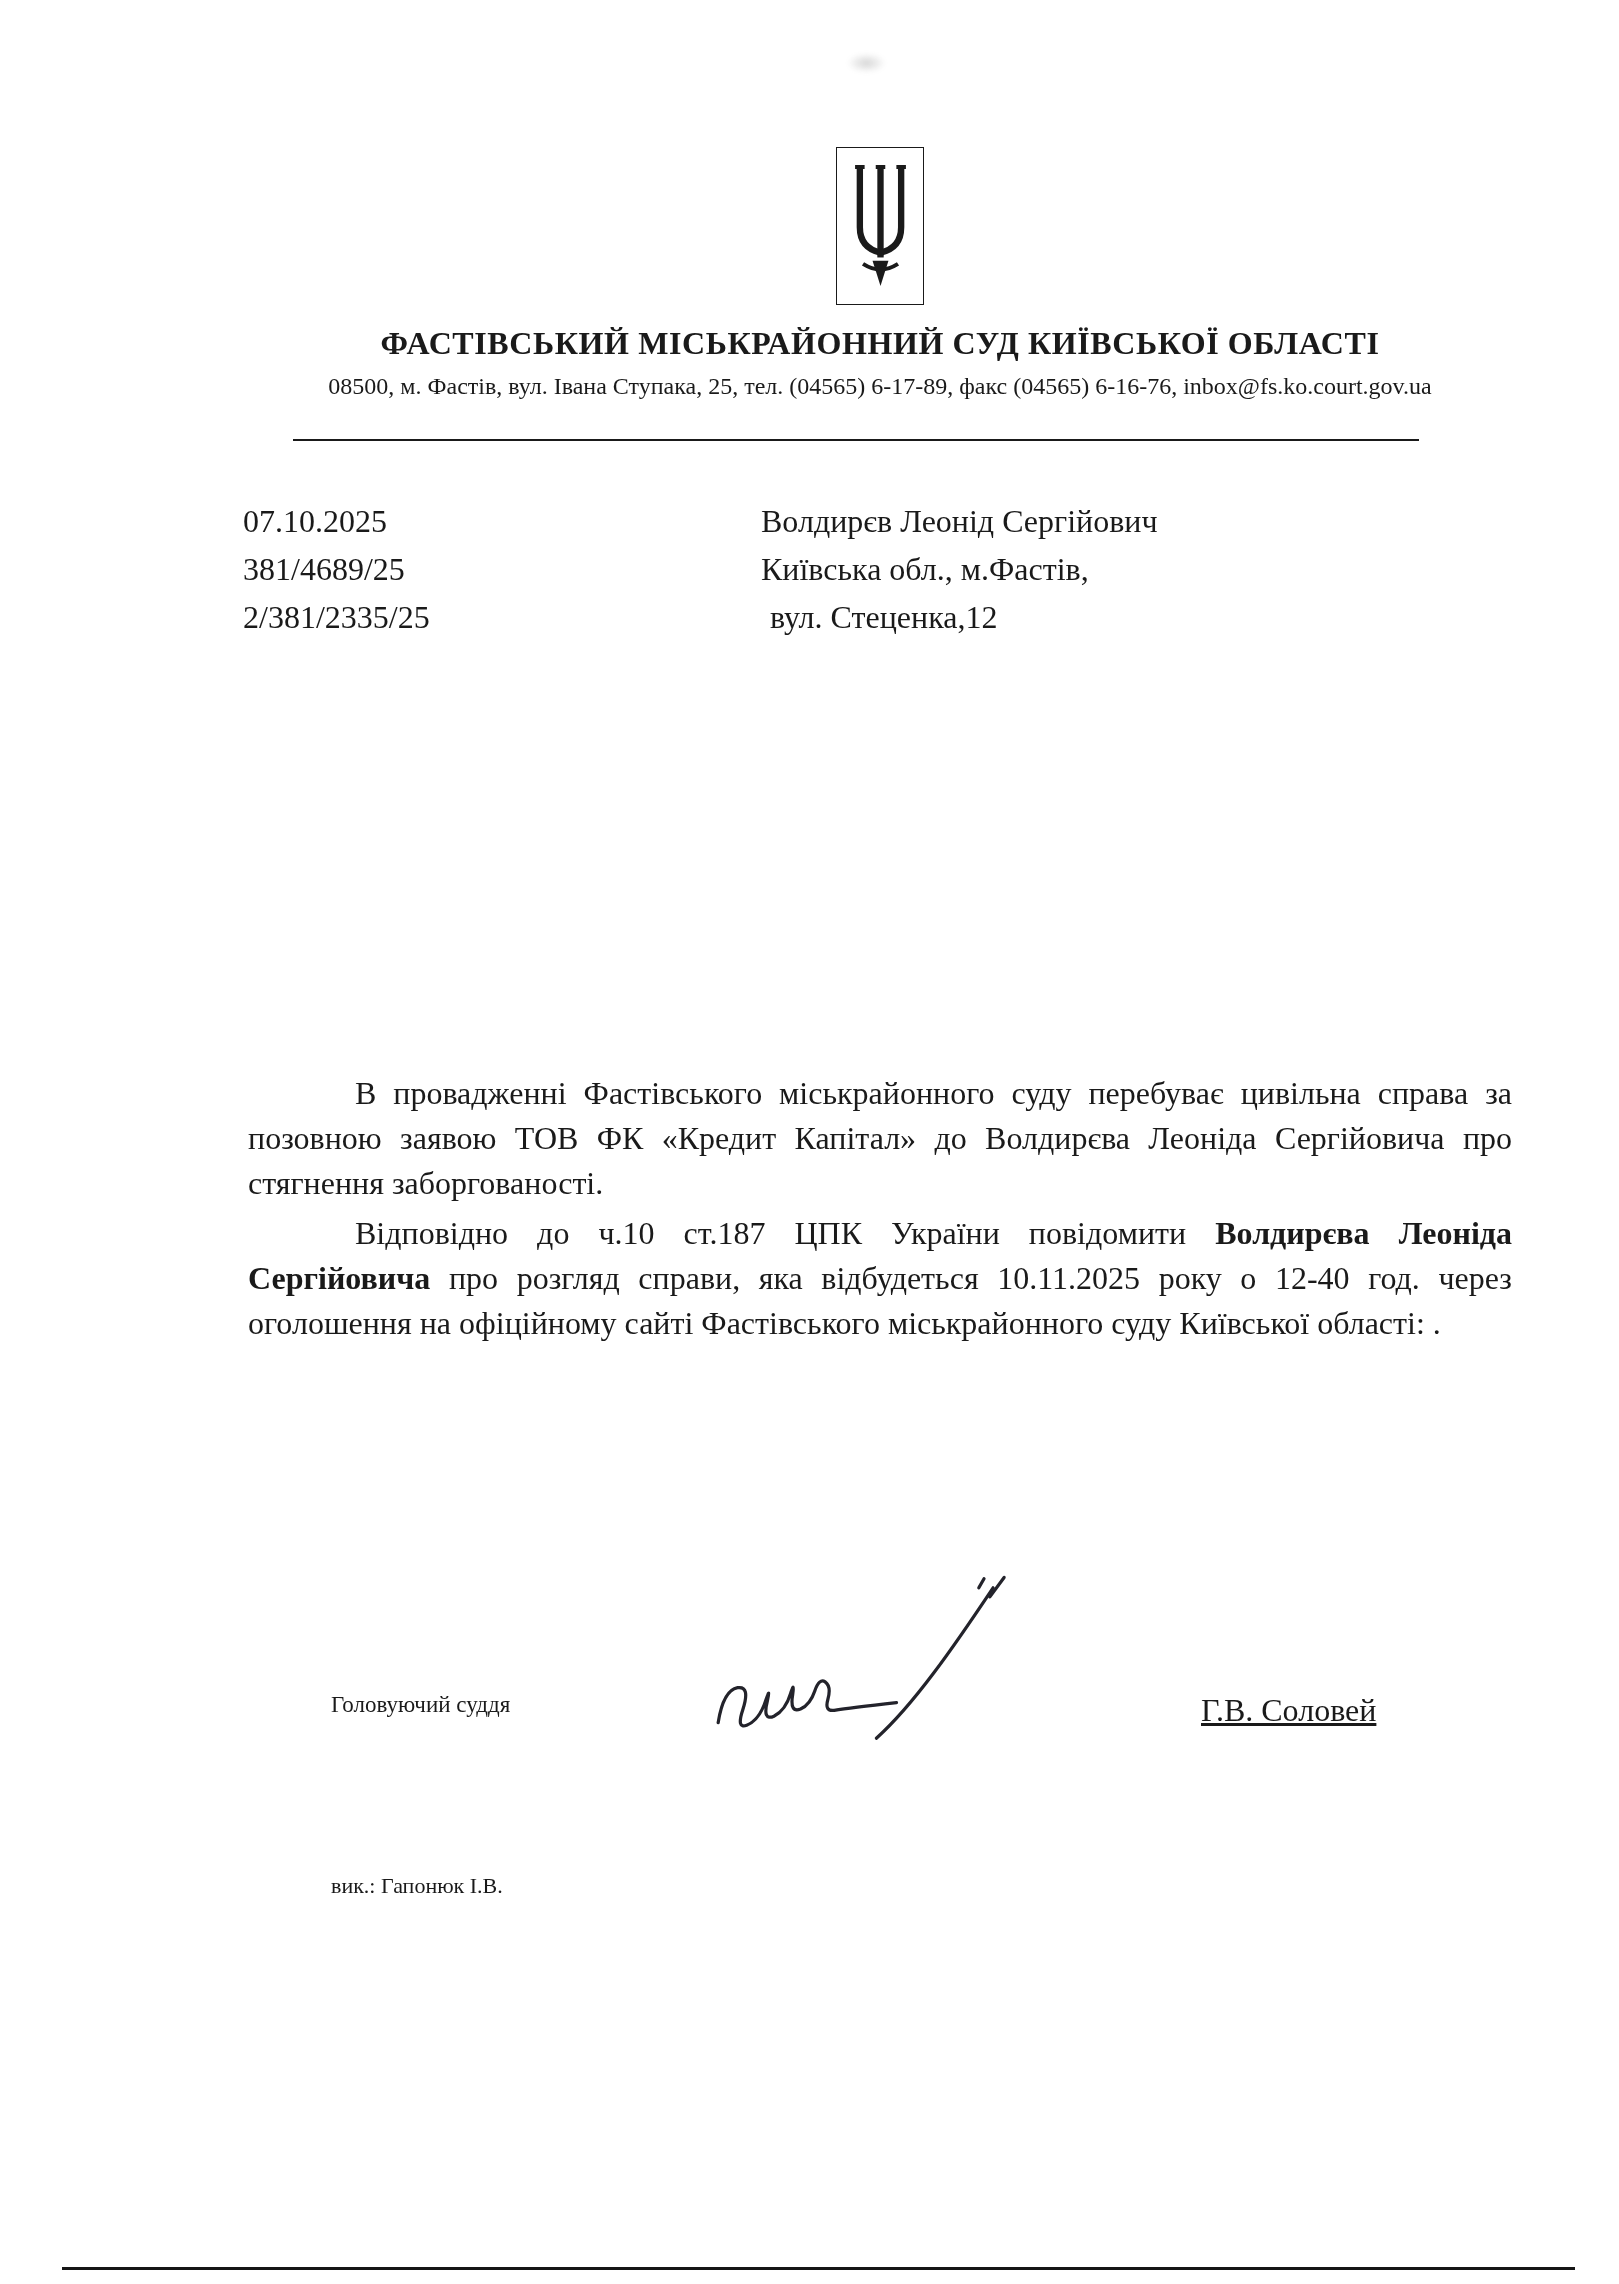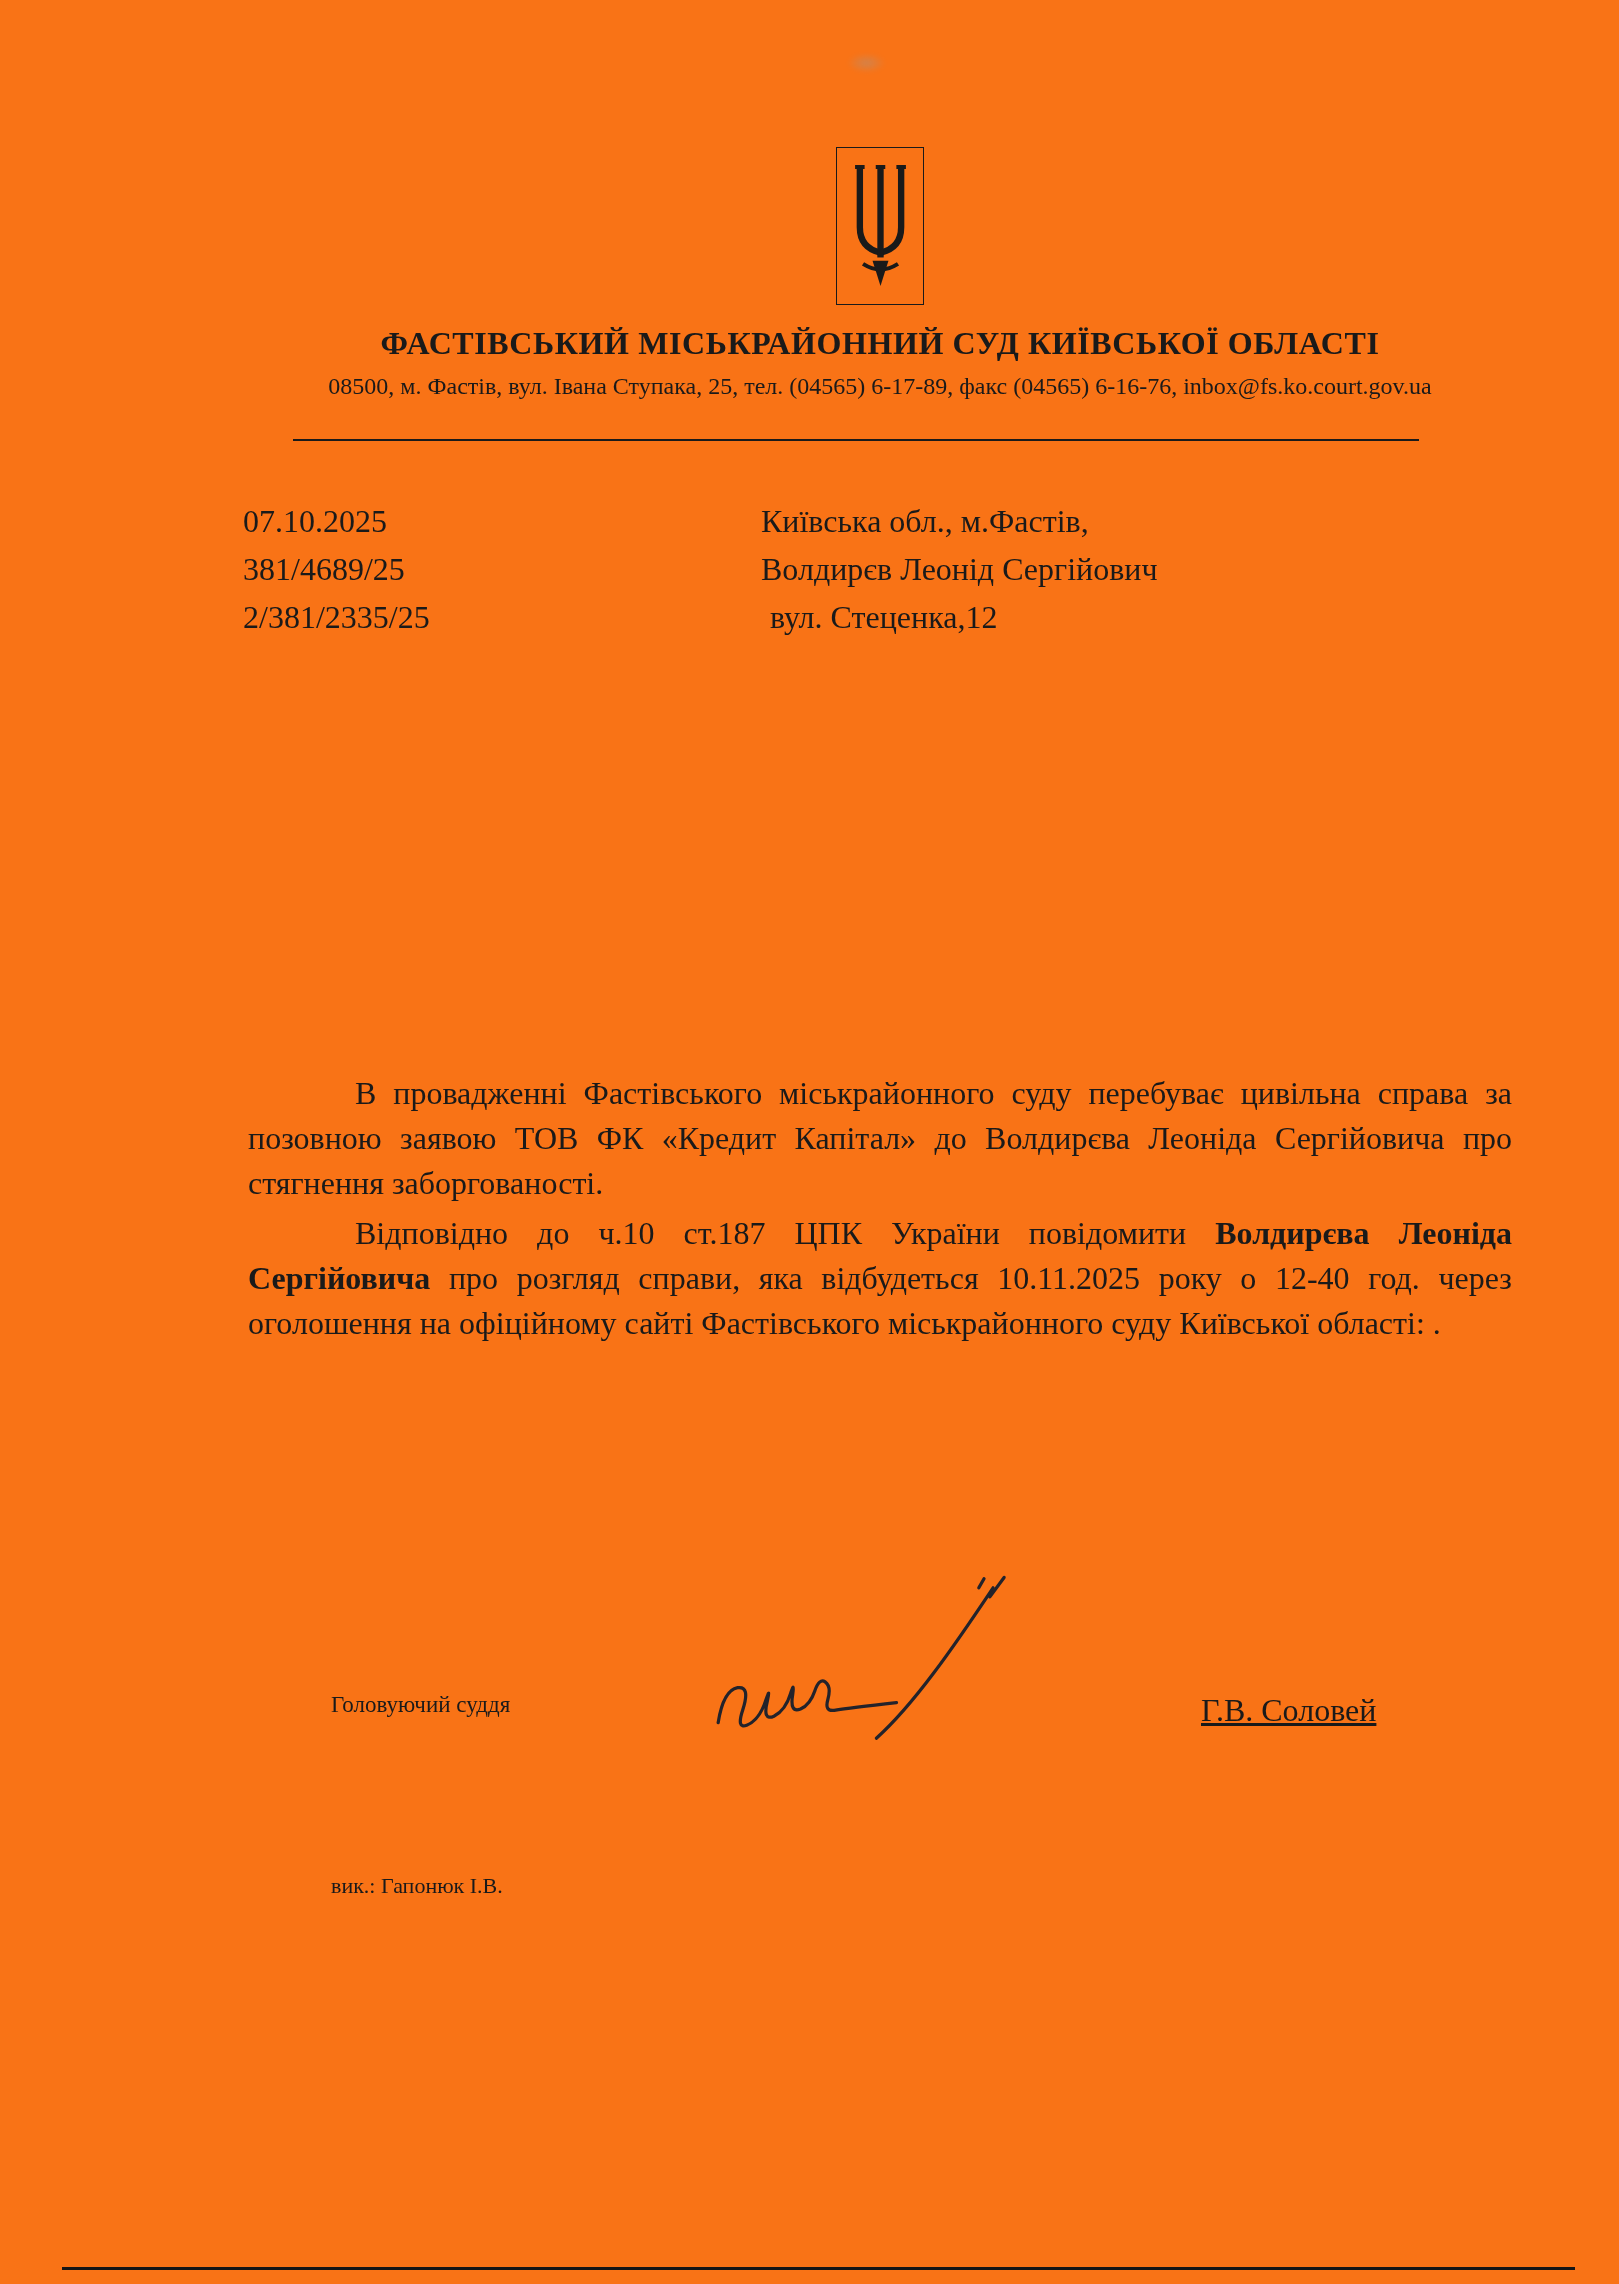--- a/index.html
+++ b/index.html
@@ -1,20 +1,20 @@
 <!DOCTYPE html>
 <html style="font-size:10.4px"><head>
 <meta charset="utf-8">
 <style>
   html, body { margin: 0; padding: 0; background: #e9e9e9; }
   .page {
     position: relative;
     width: 1620px;
     height: 2284px;
-    background: #f97316;
+    background: #ffffff;
     font-family: "Liberation Serif", serif;
     color: #1a1a1a;
     overflow: hidden;
     margin: 0 auto;
   }
   .abs { position: absolute; }
 
   .smudge {
     left: 847px; top: 53px; width: 39px; height: 19.5px;
     background: radial-gradient(closest-side, #9a9a9a, transparent);
@@ -90,22 +90,22 @@
   <div class="abs court-address">08500, м. Фастів, вул. Івана Ступака, 25, тел. (04565) 6-17-89, факс (04565) 6-16-76, inbox@fs.ko.court.gov.ua</div>
   <div class="abs header-rule"></div>
 
   <div class="abs ref-block">
     <div>07.10.2025</div>
     <div>381/4689/25</div>
     <div>2/381/2335/25</div>
   </div>
 
   <div class="abs recipient-block">
+    <div>Волдирєв Леонід Сергійович</div>
     <div>Київська обл., м.Фастів,</div>
-    <div>Волдирєв Леонід Сергійович</div>
     <div class="recipient-line3">вул. Стеценка,12</div>
   </div>
 
 
   <div class="abs body-text">
     <p>В провадженні Фастівського міськрайонного суду перебуває цивільна справа за позовною заявою ТОВ ФК «Кредит Капітал» до Волдирєва Леоніда Сергійовича про стягнення заборгованості.</p>
     <p><span>Відповідно до ч.10 ст.187 ЦПК України повідомити </span><b>Волдирєва Леоніда Сергійовича</b><span> про розгляд справи, яка відбудеться 10.11.2025 року о 12-40 год. через оголошення на офіційному сайті Фастівського міськрайонного суду Київської області: .</span></p>
   </div>
 
   <div class="abs sign-role">Головуючий суддя</div>

